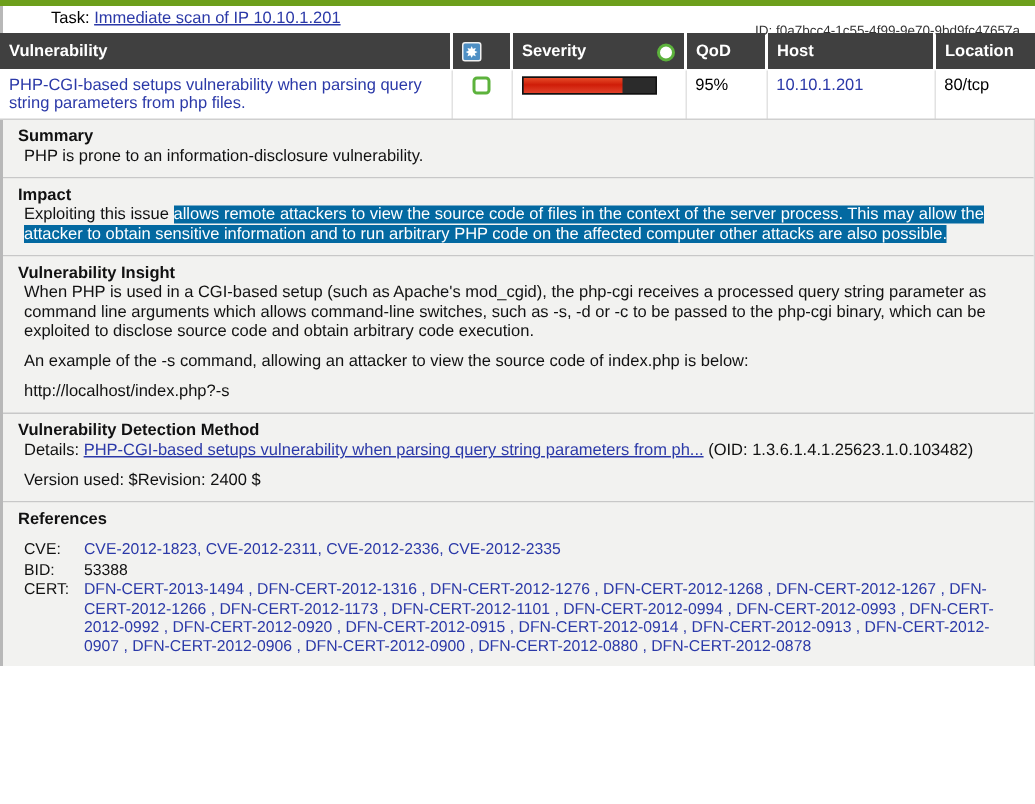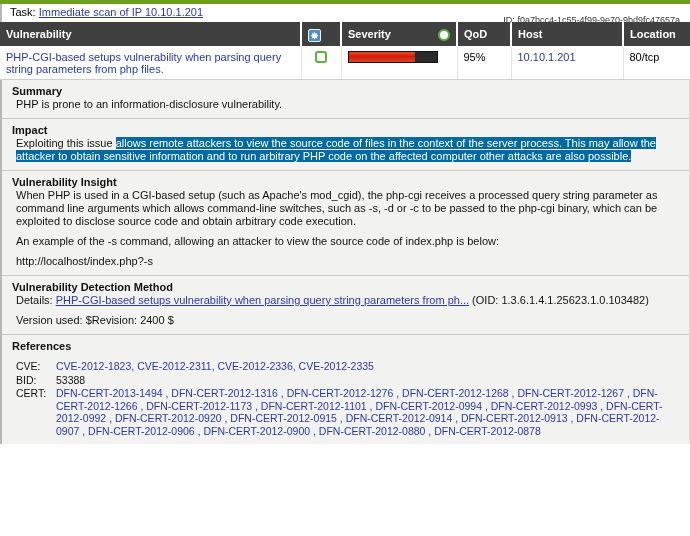--- a/index.html
+++ b/index.html
@@ -14,21 +14,21 @@
 
   
   .taskline{
     position:relative;
     height:18px;
     background:#ffffff;
     padding:2px 8px 0 8px;
     box-sizing:border-box;
     border-left:2px solid #b8b8b8;
   }
-  .taskline .lbl{font-size:11px;color:#000;}
+  .taskline .lbl{font-size:11px;color:#000;margin-left:24px;}
   .taskline .lnk{color:#2b39a8;font-size:11px;}
   .taskline .idwrap{position:absolute;right:10px;top:11px;font-size:9px;color:#333;}
   .taskline .idwrap .idval{color:#333;}
 
   
   table.vt{border-collapse:collapse;width:690px;table-layout:fixed;}
   table.vt th{
     background:#404040;
     color:#ffffff;
     font-size:11px;

